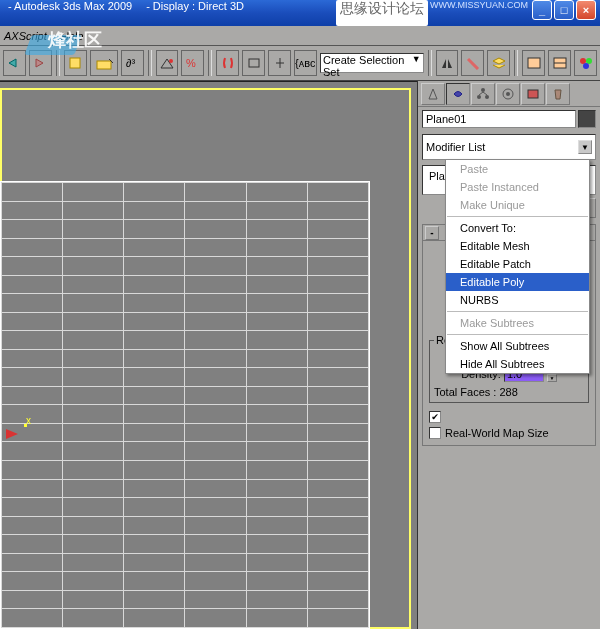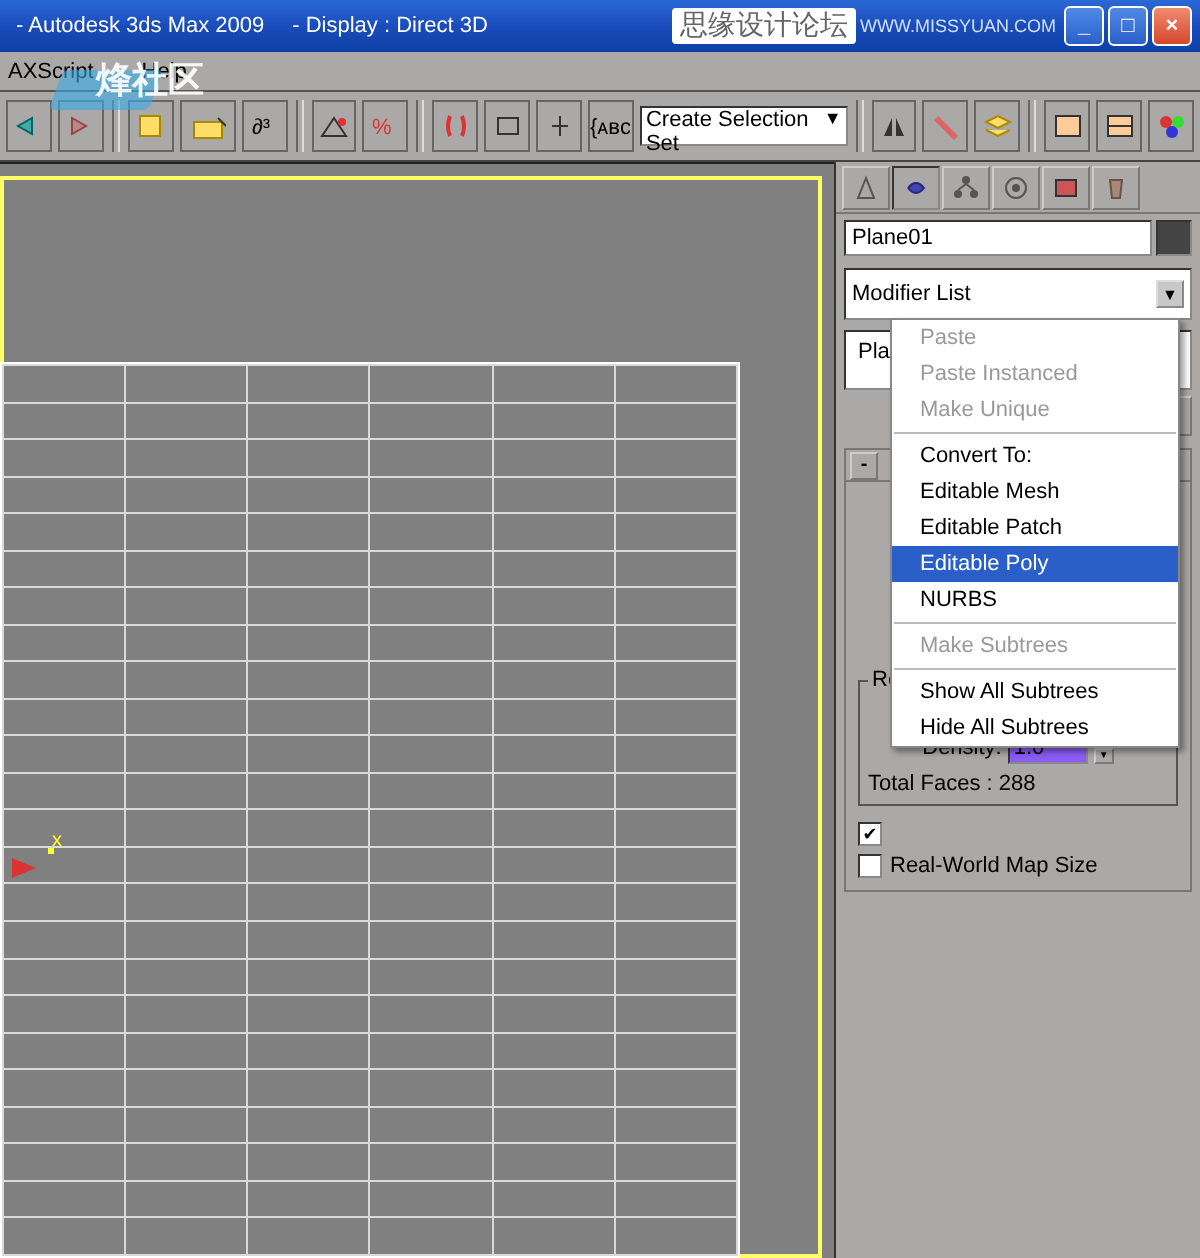--- a/index.html
+++ b/index.html
@@ -1,24 +1,24 @@
 <!DOCTYPE html>
 <html><head>
 <meta charset="utf-8">
 <style>
   * { margin:0; padding:0; box-sizing:border-box; font-family:"Tahoma","MS Sans Serif",sans-serif; font-size:11px; }
   body { width:600px; height:629px; overflow:hidden; background:#808080; }
-  .titlebar { height:26px; background:linear-gradient(to bottom,#2b69d6,#1a4dbb 50%,#0e3fa8); display:flex; align-items:center; color:#fff; padding:0 4px; }
+  .titlebar { height:26px; background:linear-gradient(to bottom,#2b69d6,#1a4dbb 50%,#0e3fa8); display:flex; color:#fff; padding:0 4px; }
   .titlebar .title { flex:1; display:flex; gap:14px; padding-left:4px;}
   .titlebar .tag { background:#fff; color:#666; padding:0 4px; border-radius:2px; margin-right:2px; font-size:14px;}
   .titlebar .url { color:#d0e0ff; font-size:9px; margin-right:2px;}
   .win-btn { width:20px; height:20px; margin-left:2px; border:1px solid #fff; border-radius:3px; display:flex; align-items:center; justify-content:center; font-weight:bold; color:#fff;}
   .win-btn.close { background:linear-gradient(to bottom,#f28a6f,#d4472c);}
   .win-btn.min,.win-btn.max { background:linear-gradient(to bottom,#4f8ae6,#2a5fc9);}
-  .menubar { height:20px; background:#aaa9a7; display:flex; align-items:center; padding:0 4px; gap:24px; border-bottom:1px solid #555;}
+  .menubar { height:20px; background:#aaa9a7; display:flex; align-items:center; padding:0 4px; gap:14px; border-bottom:1px solid #555;font-style:italic;}
   .menubar span { color:#000;}
   .watermark { position:absolute; top:28px; left:48px; font-size:18px; color:rgba(255,255,255,0.9); font-weight:bold;}
   .watermark2 { position:absolute; top:35px; left:28px; width:50px; height:20px; background:rgba(56,172,232,0.6); transform:skewX(-20deg); border-radius:3px;}
   .toolbar { height:35px; background:#aaa9a7; display:flex; align-items:center; padding:0 3px; gap:3px; border-bottom:1px solid #444;}
   .tbtn { width:26px; height:26px; border:1px solid #666; background:#aaa9a7; display:flex; align-items:center; justify-content:center; font-size:14px;}
   .tbtn.wide { width:32px;}
   .tsep { width:4px; height:26px; border-left:1px solid #666; border-right:1px solid #ddd; margin:0 1px;}
   .named-sel { width:118px; height:20px; border:1px inset #888; background:#fff; padding:0 2px; display:flex; }
   .named-sel .arrow { margin-left:auto; font-size:9px;}
   .main { display:flex; height:548px;}

